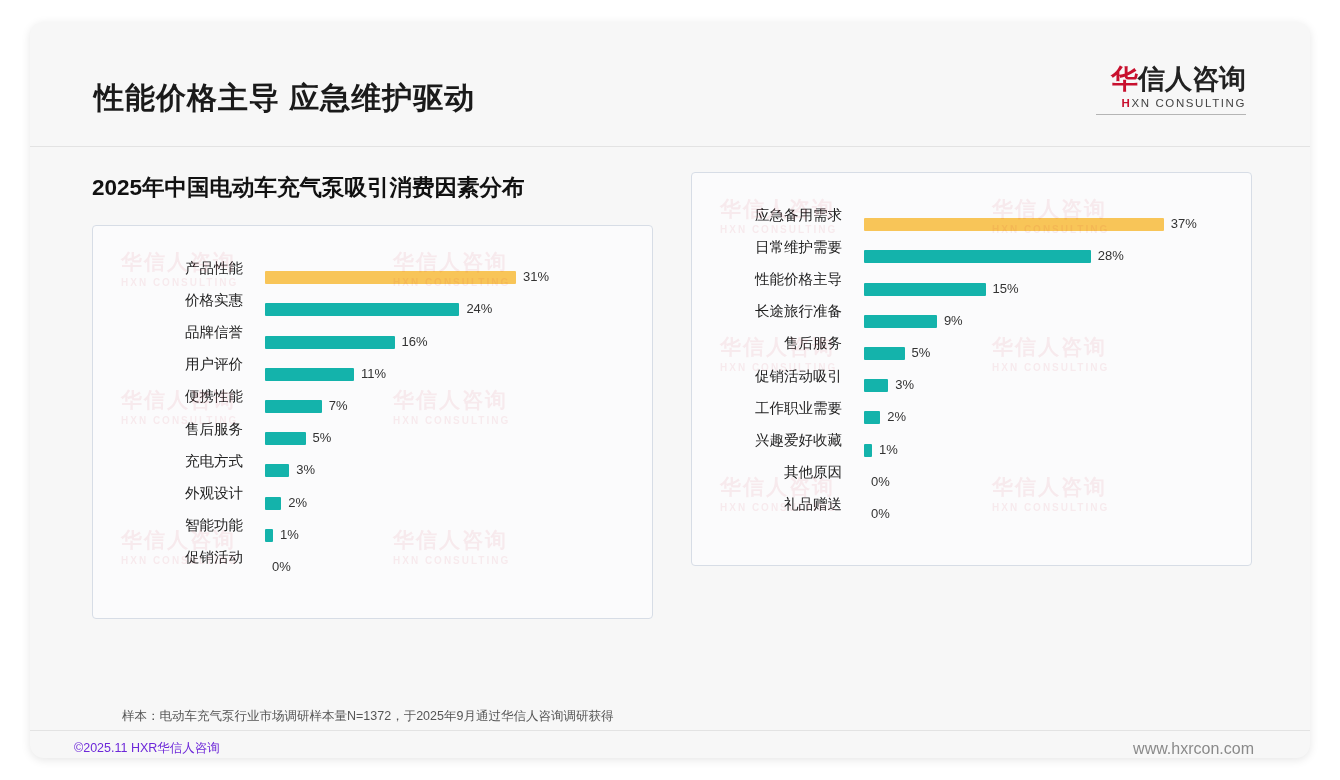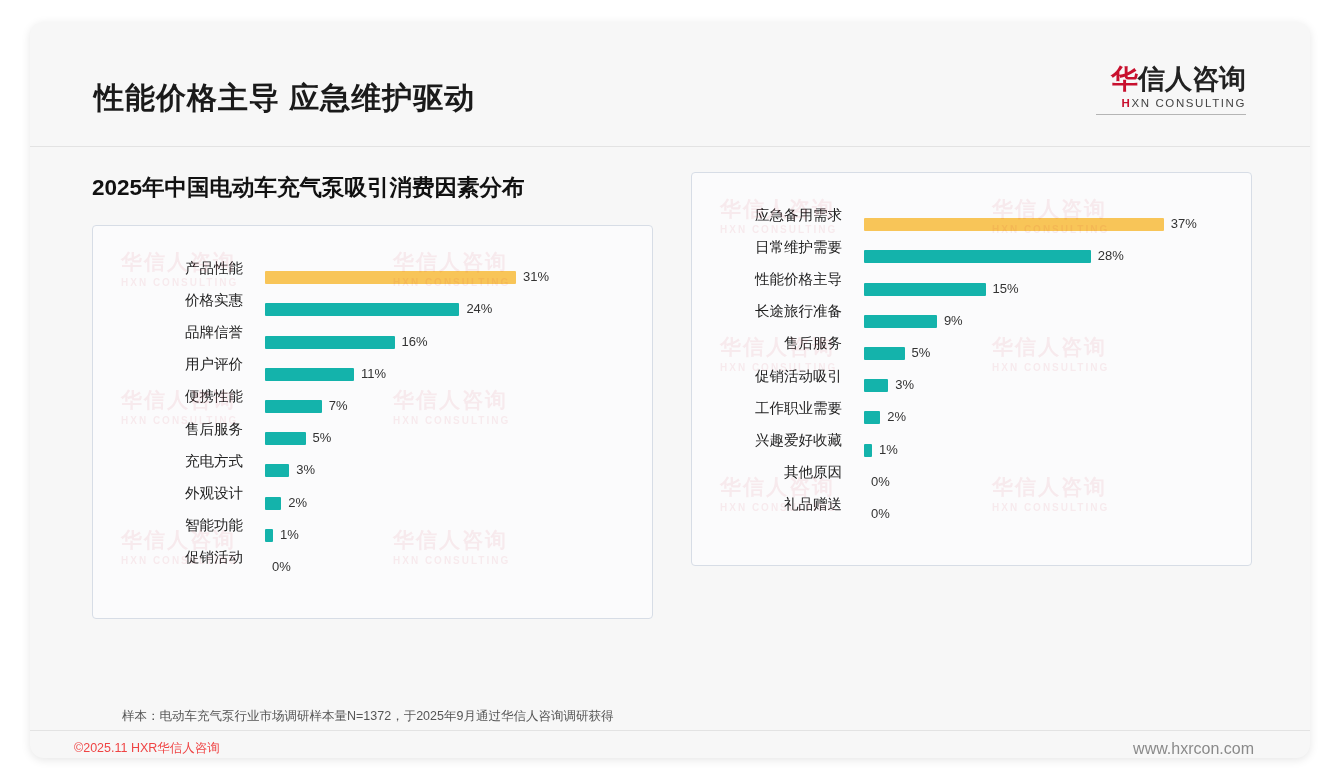--- a/index.html
+++ b/index.html
@@ -176,21 +176,21 @@
     top: 708px;
     width: 100%;
     height: 1px;
     background: #e3e3e3;
   }
   .footer-left {
     position: absolute;
     left: 44px;
     top: 718px;
     font-size: 12.5px;
-    color: #ef4444;
+    color: #6d28d9;
     white-space: nowrap;
   }
   .footer-right {
     position: absolute;
     right: 56px;
     top: 718px;
     font-size: 16px;
     color: #8a8a8a;
     white-space: nowrap;
   }

